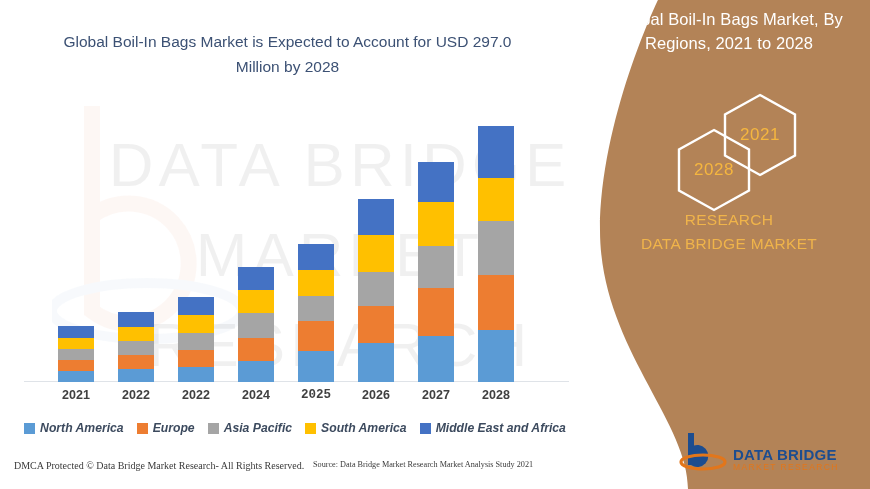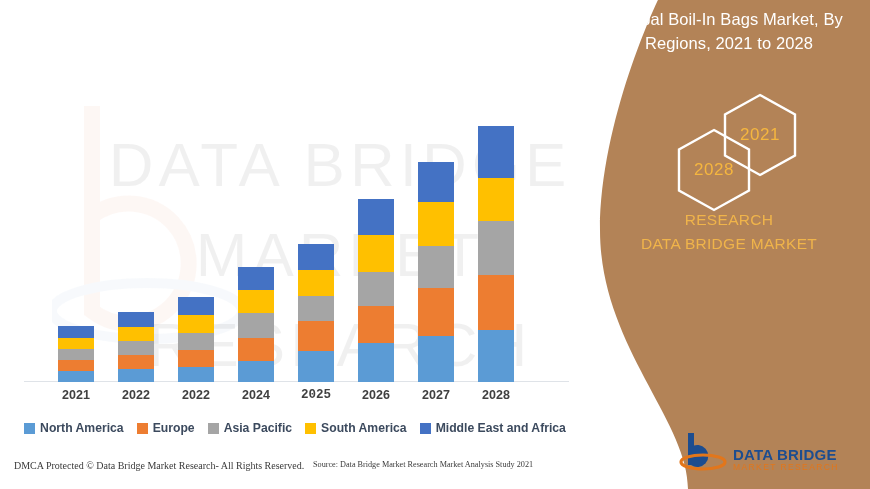--- a/index.html
+++ b/index.html
@@ -77,21 +77,21 @@
   .xlabel{
     position:absolute;width:60px;text-align:center;
     color:#404040;font-size:12.5px;font-weight:bold;
   }
 
   
   .legend{
     position:absolute;left:0;top:418px;width:590px;height:20px;
     display:flex;align-items:center;justify-content:center;gap:13px;
   }
-  .legend-item{display:flex;align-items:center;gap:5px;}
+  .legend-item{display:flex;align-items:center;gap:5px;font-style:italic;}
   .legend-swatch{width:11px;height:11px;display:block;}
   .legend-label{font-size:12.2px;font-weight:bold;color:#3c4a5e;white-space:nowrap;}
 
   
   .footer{position:absolute;left:0;top:458px;width:600px;height:24px;}
   .footer-left{
     position:absolute;left:14px;top:2px;font-size:10px;color:#3a3a3a;
     font-family:"Liberation Serif", serif;white-space:nowrap;
   }
   .footer-right{
@@ -119,20 +119,21 @@
     <svg width="210" height="250" viewBox="0 0 210 250">
       <path d="M40 10 L40 215" stroke="#f0b9a0" stroke-width="16" fill="none"></path>
       <path d="M40 120 a60 60 0 1 1 0 95 Z" fill="none" stroke="#f0b9a0" stroke-width="16"></path>
       <ellipse cx="95" cy="215" rx="95" ry="28" fill="none" stroke="#b8cfe6" stroke-width="10"></ellipse>
     </svg>
   </div>
 
   <div class="wm-text">DATA BRIDGE
 MARKET RESEARCH</div>
 
+  <div class="chart-title">Global Boil-In Bags Market is Expected to Account for USD 297.0 Million by 2028</div>
 
   <div class="plot">
     <div class="axis-line"></div>
     <div class="bars-wrap" id="bars-wrap">
         <div class="bar" style="left: 58px; width: 36px;">
           <span class="seg" style="height: 12px; background: rgb(68, 114, 196);"></span>
           <span class="seg" style="height: 11px; background: rgb(255, 192, 0);"></span>
           <span class="seg" style="height: 11px; background: rgb(165, 165, 165);"></span>
           <span class="seg" style="height: 11px; background: rgb(237, 125, 49);"></span>
           <span class="seg" style="height: 11px; background: rgb(91, 155, 213);"></span>

